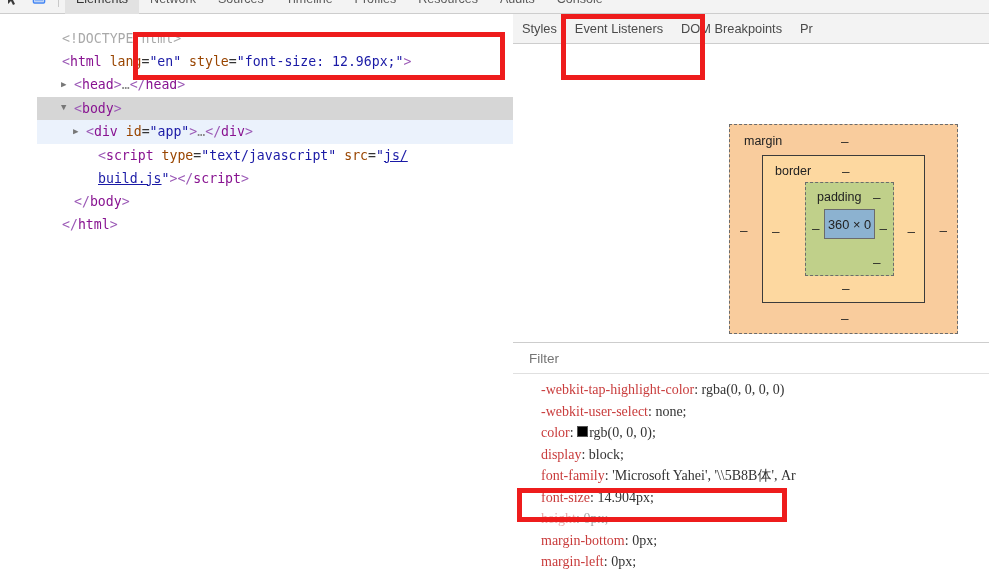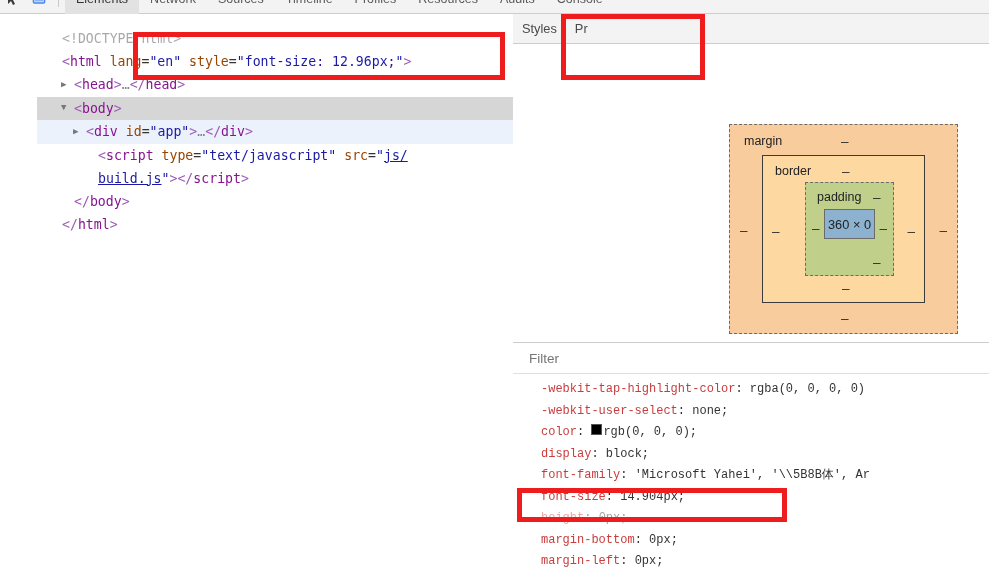--- a/index.html
+++ b/index.html
@@ -206,22 +206,22 @@
   #filter-input {
     border: none;
     outline: none;
     font-size: 13.5px;
     color: #9a9a9a;
     font-family: "Liberation Sans", sans-serif;
     width: 90%;
     background: transparent;
   }
   #props-list {
-    font-family: Liberation Mono, monospace;
-    font-size: 12px;
+    font-family: Liberation Serif, serif;
+    font-size: 14px;
     line-height: 21.5px;
     padding: 5px 0 0 28px;
     white-space: pre;
     color: #333;
   }
   .prop-name { color: #c93c3c; }
   .prop-val  { color: #333; }
   .swatch {
     display: inline-block;
     width: 9px; height: 9px;
@@ -274,20 +274,22 @@
 </div>
 
 <div id="dom-panel">
   <div id="dom-tree"><div class="dom-row"><span class=""><span class="twisty"></span><span><span class="tok-doctype">&lt;!DOCTYPE html&gt;</span></span></span></div><div class="dom-row"><span class=""><span class="twisty"></span><span><span class="tok-punct">&lt;</span><span class="tok-tag">html</span> <span class="tok-attr">lang</span>=<span class="tok-val">"en"</span> <span class="tok-attr">style</span>=<span class="tok-val">"font-size: 12.96px;"</span><span class="tok-punct">&gt;</span></span></span></div><div class="dom-row"><span class="ind1"><span class="twisty">▶</span><span><span class="tok-punct">&lt;</span><span class="tok-tag">head</span><span class="tok-punct">&gt;</span><span class="tok-ellipsis">…</span><span class="tok-punct">&lt;/</span><span class="tok-tag">head</span><span class="tok-punct">&gt;</span></span></span></div><div class="dom-row sel-gray"><span class="ind1"><span class="twisty">▼</span><span><span class="tok-punct">&lt;</span><span class="tok-tag">body</span><span class="tok-punct">&gt;</span></span></span></div><div class="dom-row sel-blue"><span class="ind2"><span class="twisty">▶</span><span><span class="tok-punct">&lt;</span><span class="tok-tag">div</span> <span class="tok-attr">id</span>=<span class="tok-val">"app"</span><span class="tok-punct">&gt;</span><span class="tok-ellipsis">…</span><span class="tok-punct">&lt;/</span><span class="tok-tag">div</span><span class="tok-punct">&gt;</span></span></span></div><div class="dom-row"><span class="ind3"><span class="twisty"></span><span><span class="tok-punct">&lt;</span><span class="tok-tag">script</span> <span class="tok-attr">type</span>=<span class="tok-val">"text/javascript"</span> <span class="tok-attr">src</span>=<span class="tok-val">"</span><span class="tok-link">js/</span></span></span></div><div class="dom-row"><span class="ind3"><span class="twisty"></span><span><span class="tok-link">build.js</span><span class="tok-val">"</span><span class="tok-punct">&gt;&lt;/</span><span class="tok-tag">script</span><span class="tok-punct">&gt;</span></span></span></div><div class="dom-row"><span class="ind1"><span class="twisty"></span><span><span class="tok-punct">&lt;/</span><span class="tok-tag">body</span><span class="tok-punct">&gt;</span></span></span></div><div class="dom-row"><span class=""><span class="twisty"></span><span><span class="tok-punct">&lt;/</span><span class="tok-tag">html</span><span class="tok-punct">&gt;</span></span></span></div></div>
 </div>
 
 <div id="styles-panel">
 
   <div id="styles-tabbar">
       <div class="s-tab">Styles</div>
+      <div class="s-tab">Event Listeners</div>
+      <div class="s-tab">DOM Breakpoints</div>
       <div class="s-tab">Pr</div>
     </div>
 
   <div id="metrics-pane">
     <div id="box-margin">
       <span class="bm-label" style="left:14px;top:9px;">margin</span>
       <span class="bm-dash" style="left:111px;top:9px;">–</span>
       <span class="bm-dash" style="left:10px;top:98px;">–</span>
       <span class="bm-dash" style="right:10px;top:98px;">–</span>
       <span class="bm-dash" style="left:111px;bottom:7px;">–</span>

